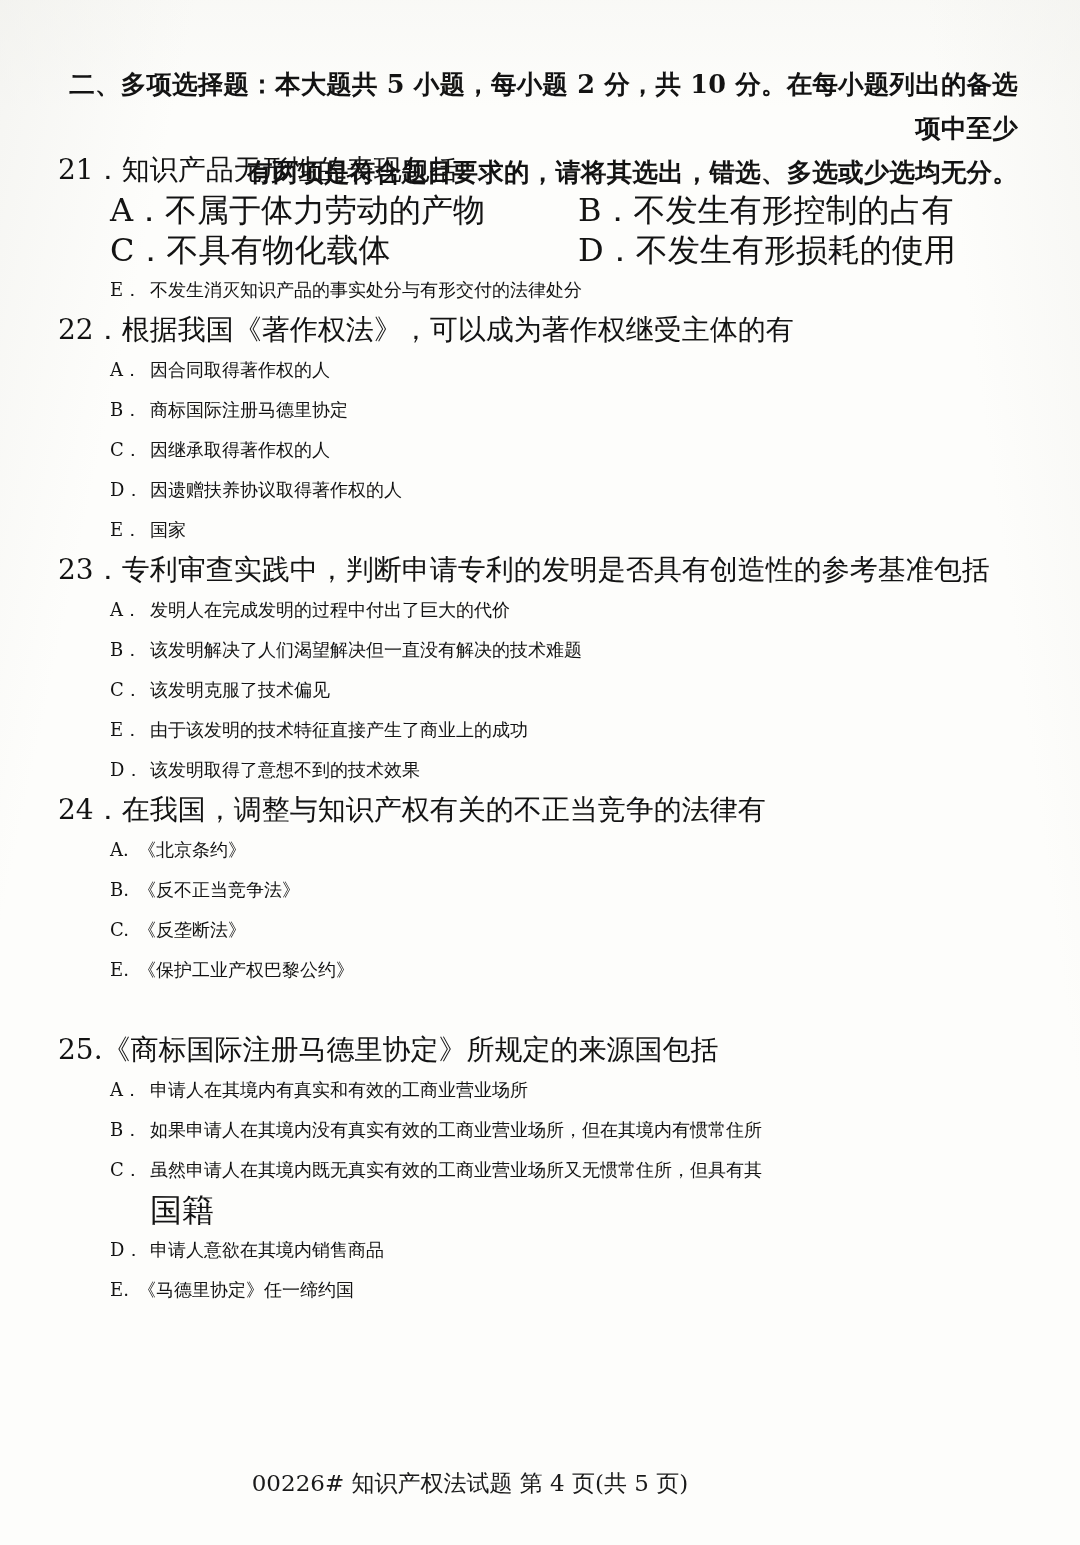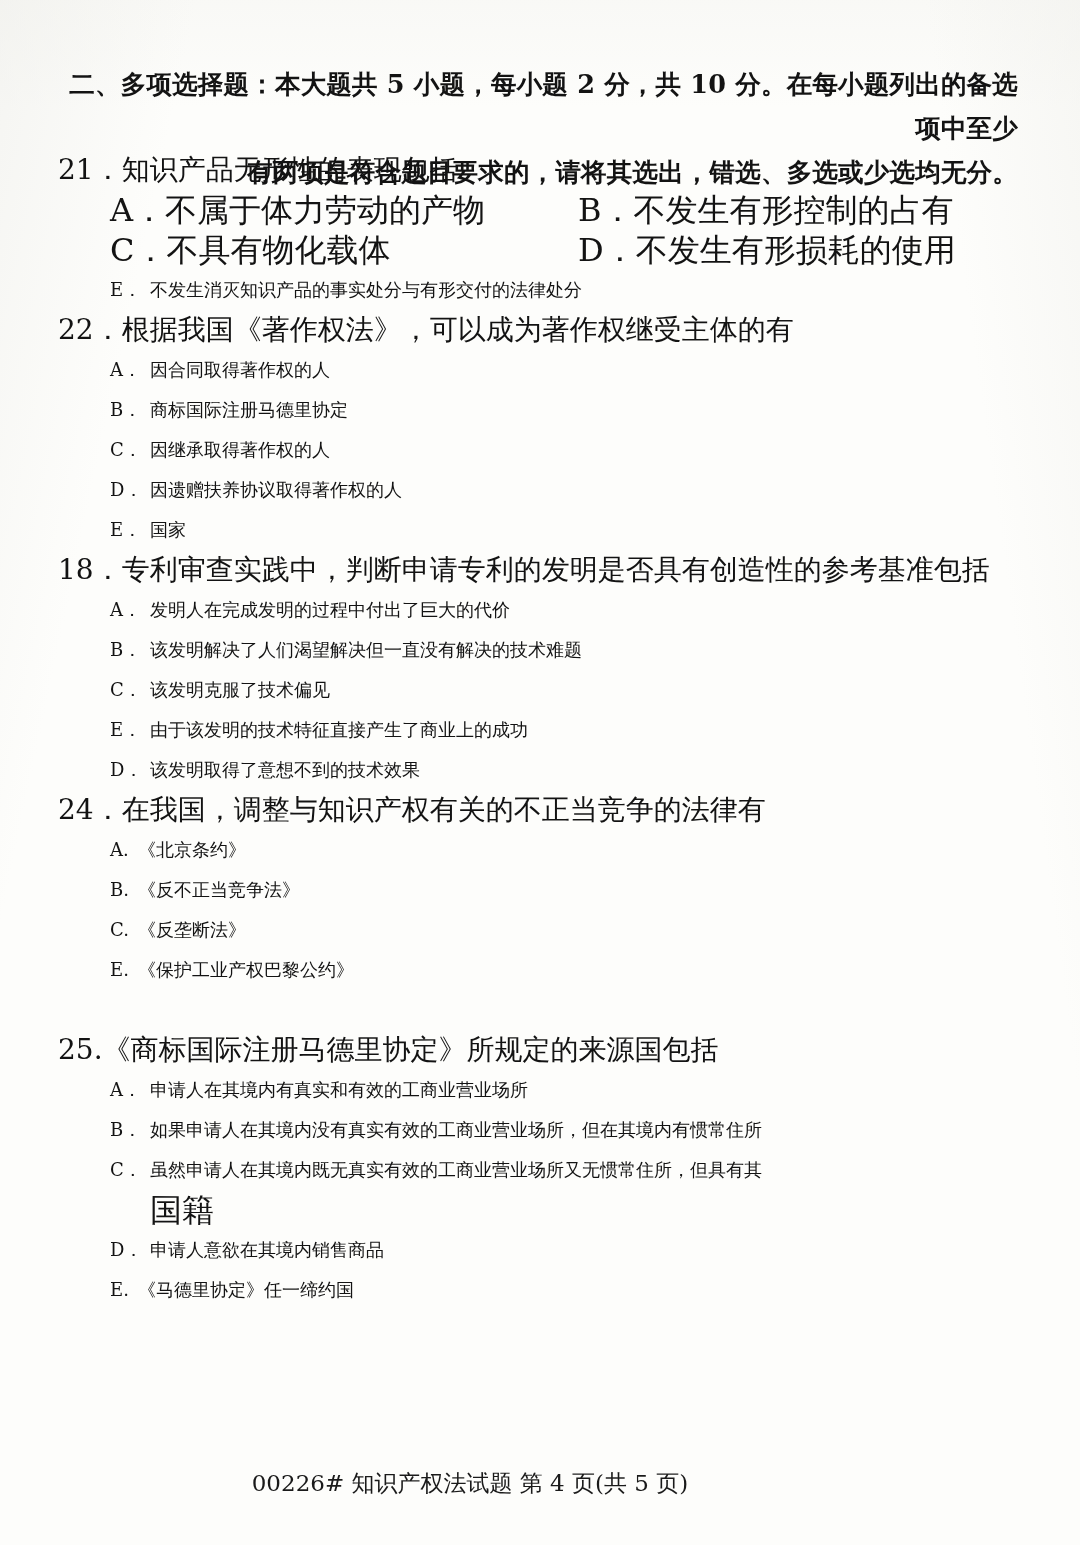--- a/index.html
+++ b/index.html
@@ -162,21 +162,21 @@
     </div>
     <div class="opt"><span class="lbl">A．</span><span>因合同取得著作权的人</span></div>
     <div class="opt"><span class="lbl">B．</span><span>商标国际注册马德里协定</span></div>
     <div class="opt"><span class="lbl">C．</span><span>因继承取得著作权的人</span></div>
     <div class="opt"><span class="lbl">D．</span><span>因遗赠扶养协议取得著作权的人</span></div>
     <div class="opt"><span class="lbl">E．</span><span>国家</span></div>
   </div>
 
   <div class="question" style="top:550px;">
     <div class="q-stem">
-      <span class="q-num">18．</span><span>专利审查实践中，判断申请专利的发明是否具有创造性的参考基准包括</span>
+      <span class="q-num">23．</span><span>专利审查实践中，判断申请专利的发明是否具有创造性的参考基准包括</span>
     </div>
     <div class="opt"><span class="lbl">A．</span><span>发明人在完成发明的过程中付出了巨大的代价</span></div>
     <div class="opt"><span class="lbl">B．</span><span>该发明解决了人们渴望解决但一直没有解决的技术难题</span></div>
     <div class="opt"><span class="lbl">C．</span><span>该发明克服了技术偏见</span></div>
     <div class="opt"><span class="lbl">E．</span><span>由于该发明的技术特征直接产生了商业上的成功</span></div>
     <div class="opt"><span class="lbl">D．</span><span>该发明取得了意想不到的技术效果</span></div>
   </div>
 
   <div class="question" style="top:790px;">
     <div class="q-stem">

